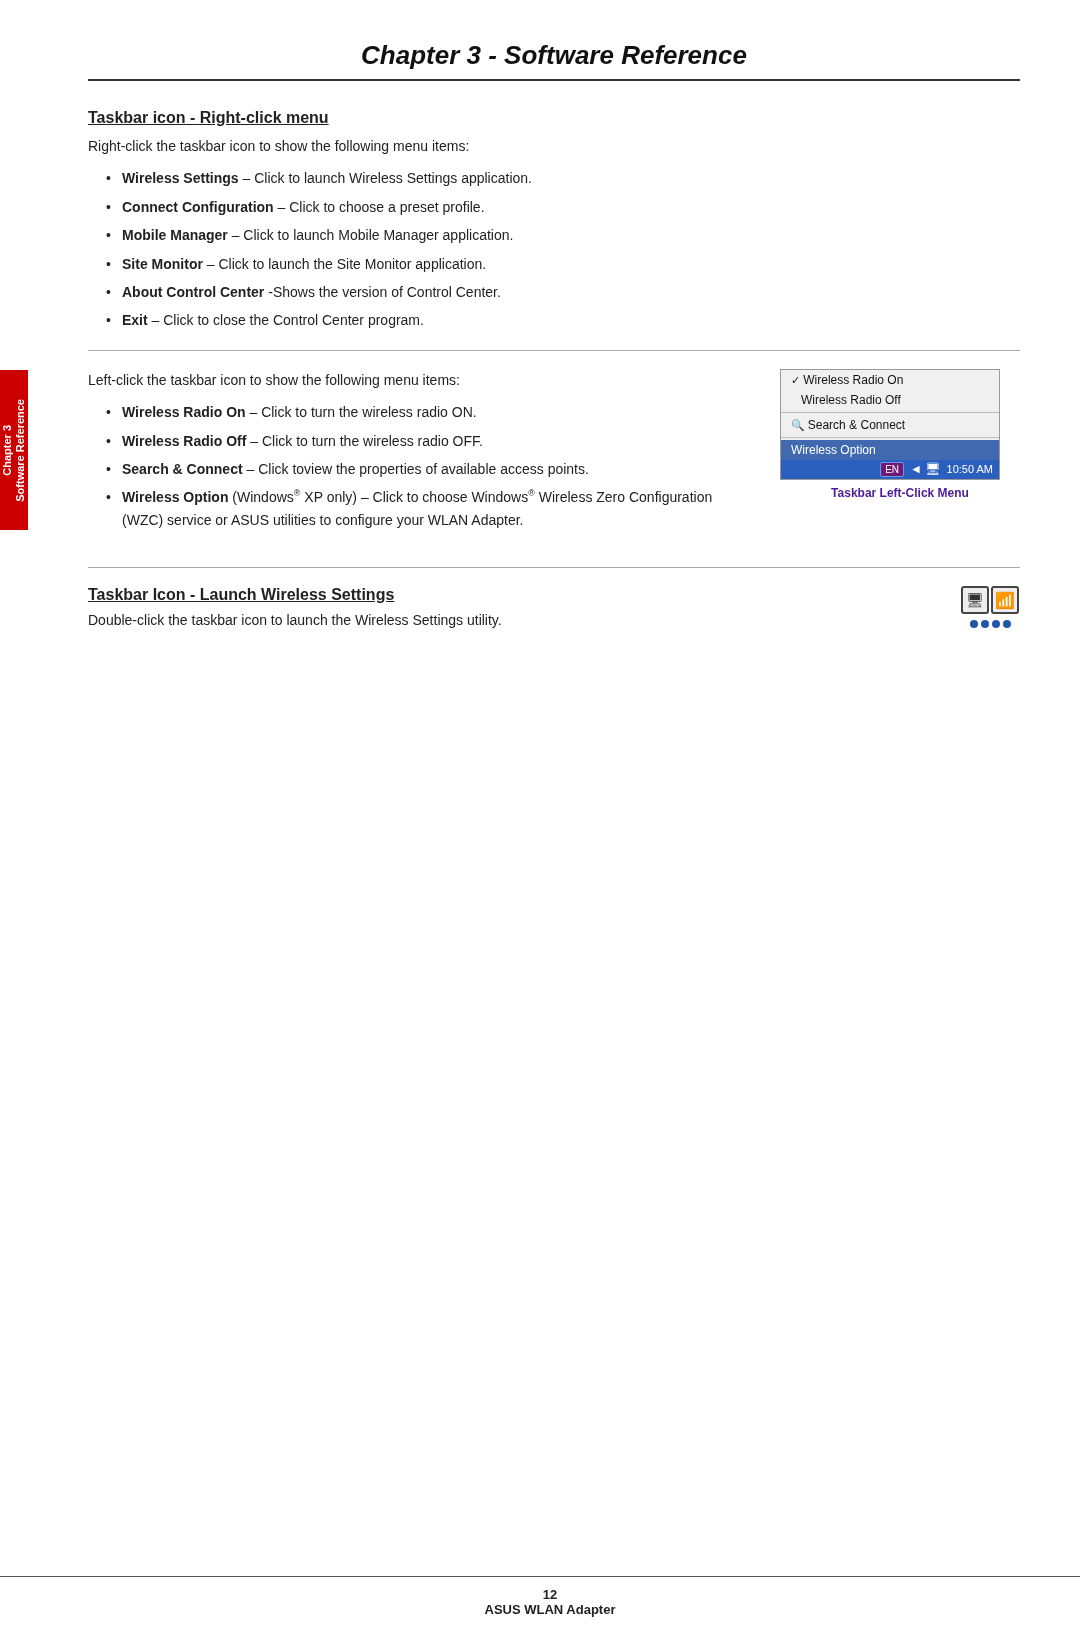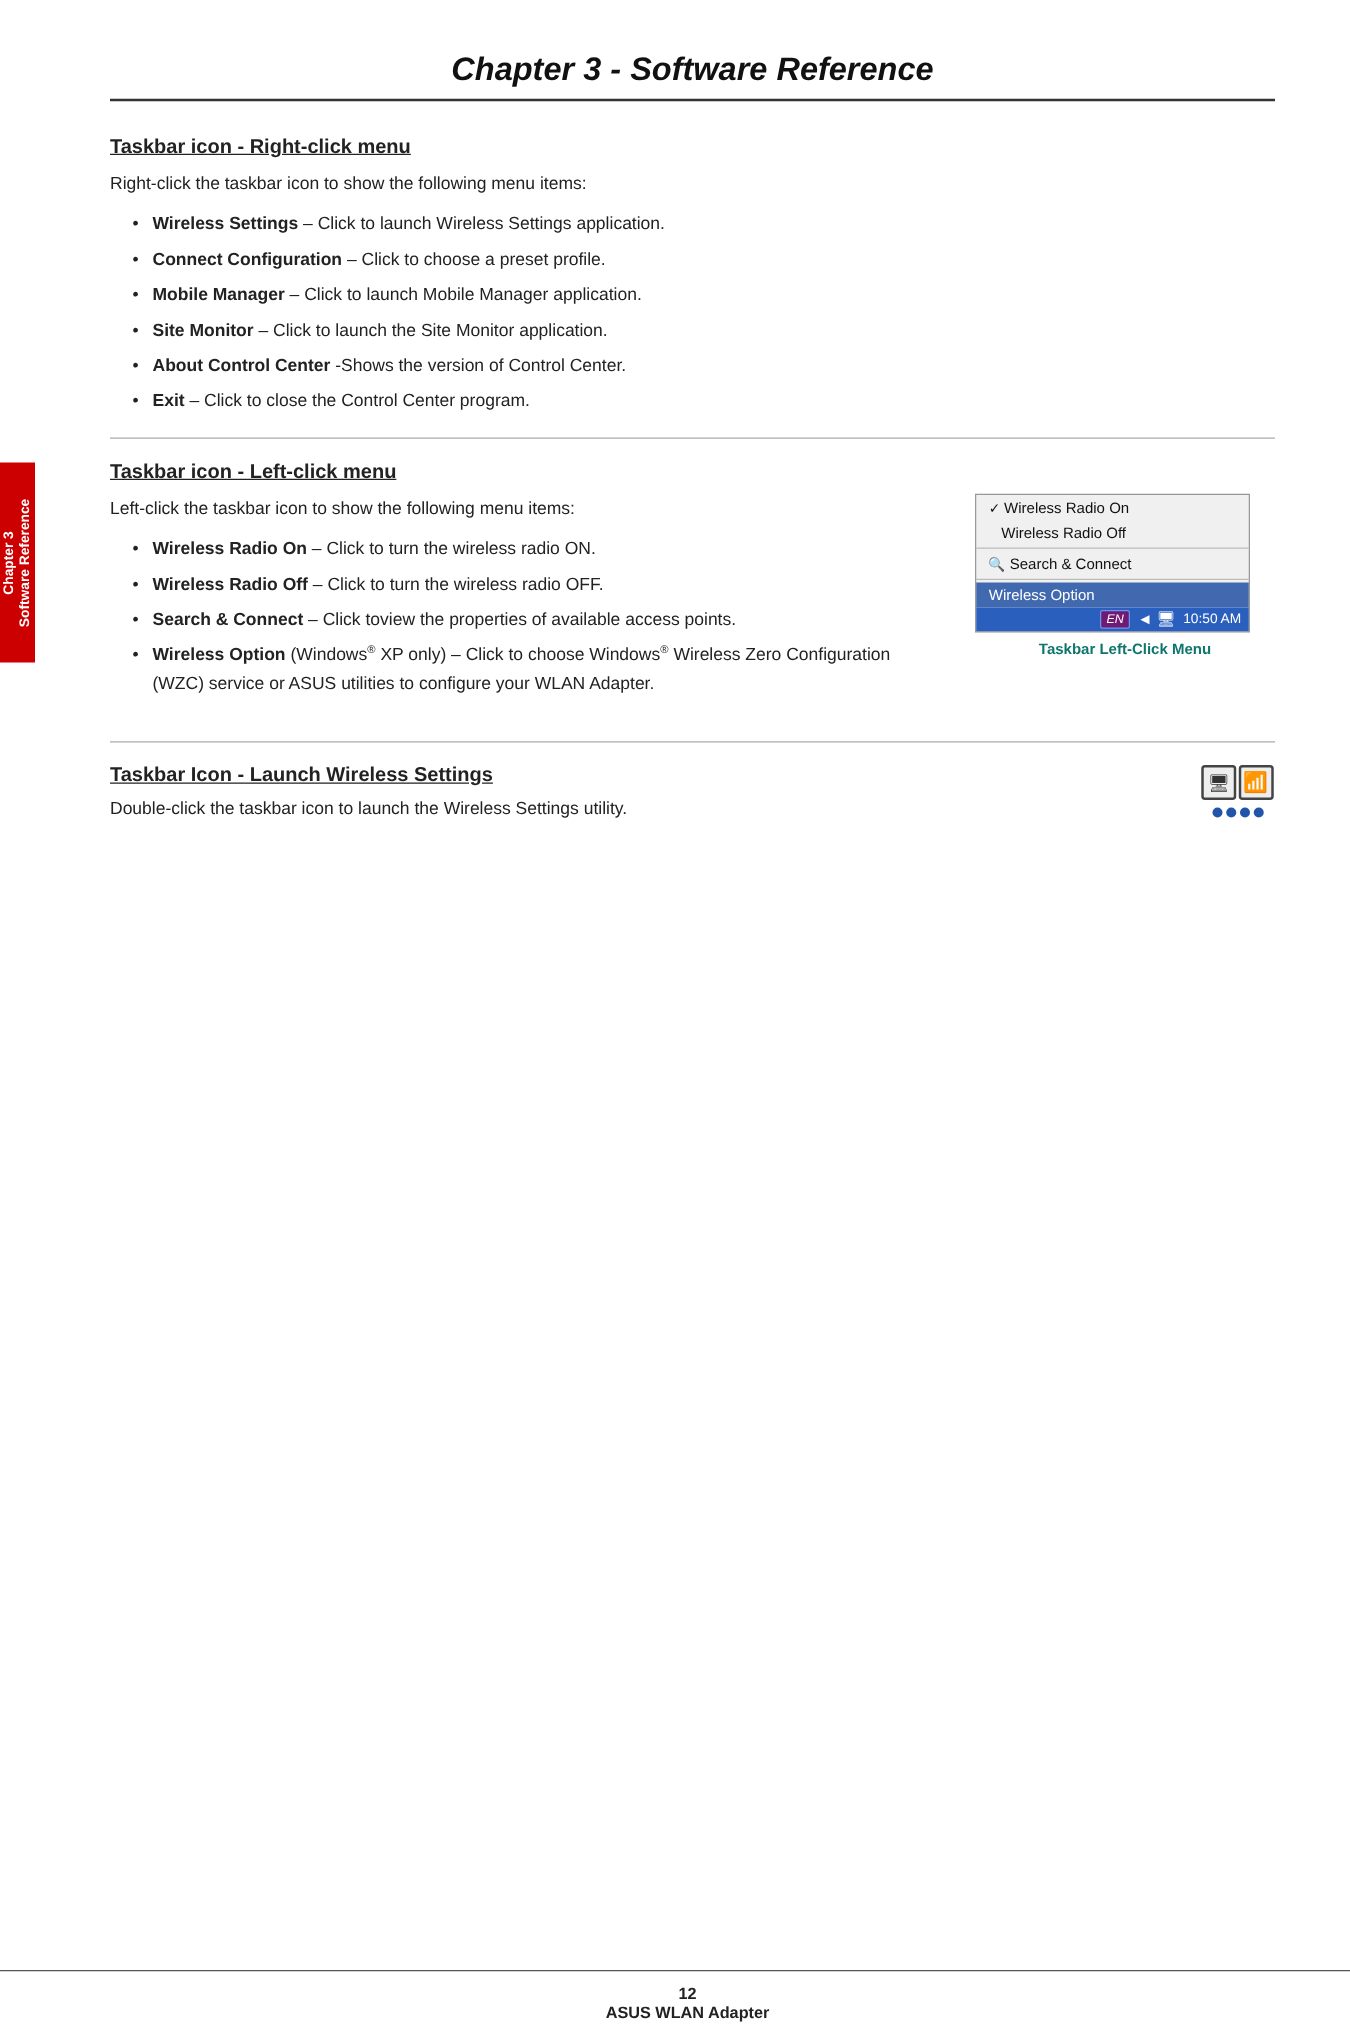--- a/index.html
+++ b/index.html
@@ -173,29 +173,28 @@
       font-size: 11px;
       gap: 6px;
     }
 
     .taskbar-bar-item {
       background: #701a75;
       border: 1px solid #6699ee;
       padding: 1px 4px;
       font-size: 10px;
       border-radius: 2px;
-      font-style: italic;
     }
 
     .menu-caption {
       text-align: center;
       font-size: 12px;
       font-weight: bold;
       margin-top: 6px;
-      color: #0f766e;
+      color: #4c1d95;
     }
 
     
     .launch-section {
       display: flex;
       align-items: flex-start;
       gap: 4px;
       margin-bottom: 18px;
     }
 
@@ -316,21 +315,20 @@
         <span>-Shows the version of Control Center.</span>
       </li>
       <li>
         <span class="bold-term">Exit</span>
         <span> – Click to close the Control Center program.</span>
       </li>
     </ul>
 
     <hr class="section-rule">
 
-    <h2 class="section-heading">Taskbar icon - Left-click menu</h2>
 
     <div class="two-col-section">
       <div class="two-col-left">
         <p class="section-intro">Left-click the taskbar icon to show the following menu items:</p>
         <ul class="bullet-list">
           <li>
             <span class="bold-term">Wireless Radio On</span>
             <span> – Click to turn the wireless radio ON.</span>
           </li>
           <li>

